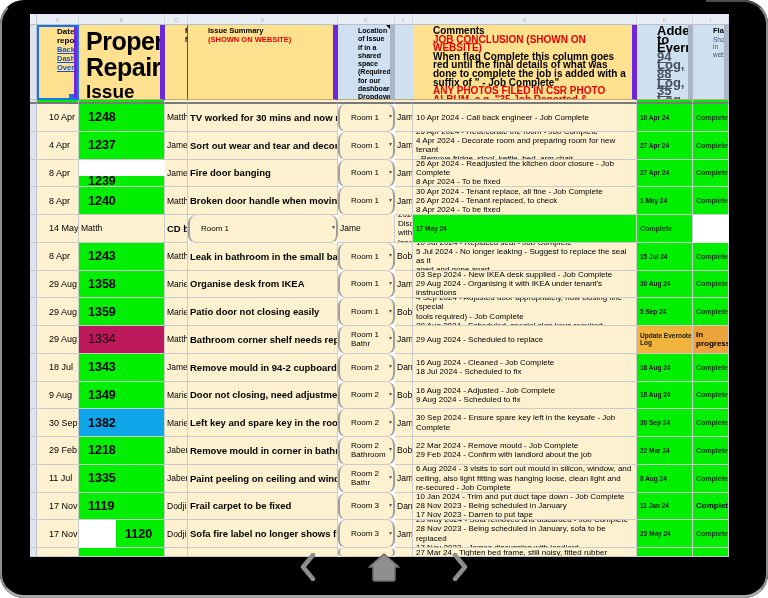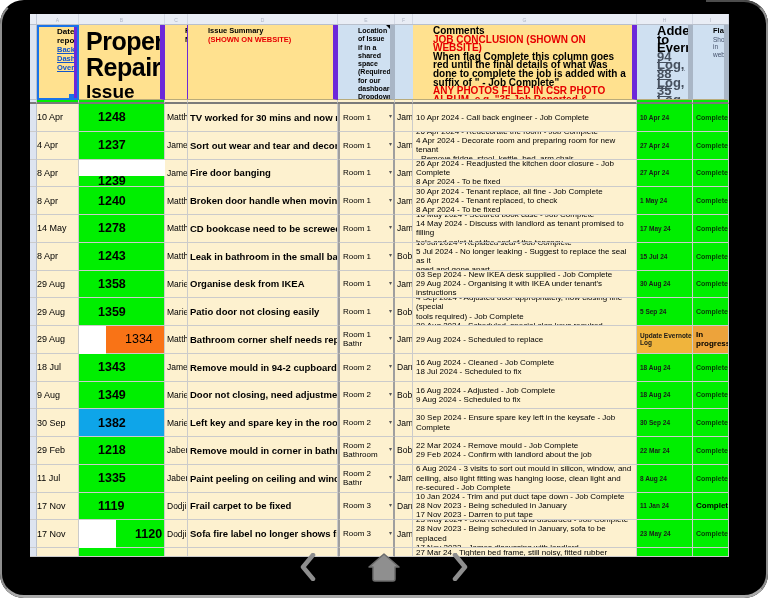--- a/index.html
+++ b/index.html
@@ -41,25 +41,25 @@
 
   
   .buffer{height:4px;}
   .buffer>div{border-right:1px solid #cbcbcb;border-bottom:2px solid #7a7a7a;background:#fdf1cf;}
   .buffer .bsliver{background:#dde4f0;}
 
   
   .row{height:27.75px;}
   .cell{border-right:1px solid #cbcbcb;border-bottom:1px solid #cbcbcb;background:#fdf1cf;overflow:hidden;display:flex;align-items:center;color:#000;}
   .c-sliver{background:#dde4f0;border-right:1px solid #b9c0cc;}
-  .c-date{font-size:9px;padding-left:0;white-space:nowrap;}
-  .c-issue{font-size:12.5px;font-weight:bold;padding-left:19px;white-space:nowrap;}
+  .c-date{font-size:9px;padding-left:12px;white-space:nowrap;}
+  .c-issue{font-size:12.5px;font-weight:bold;padding-left:9px;white-space:nowrap;}
   .c-name{font-size:8.5px;padding-left:2px;white-space:nowrap;}
   .c-summary{font-size:9.5px;font-weight:bold;padding-left:2px;white-space:nowrap;}
-  .c-loc{font-size:8px;padding-left:3px;padding-right:9px;position:relative;line-height:9px;border-left:2px solid #9f9f9f;border-right:2px solid #9f9f9f;}
+  .c-loc{font-size:8px;padding-left:11px;padding-right:9px;position:relative;line-height:9px;border-left:2px solid #9f9f9f;border-right:2px solid #9f9f9f;border-radius:8px;}
   .dd{position:absolute;right:1px;top:50%;transform:translateY(-55%);font-size:6px;color:#555;}
   .c-assigned{font-size:8.5px;padding-left:2px;white-space:nowrap;}
   .c-comments{font-size:8px;line-height:9.2px;padding-left:3px;white-space:pre-line;}
   .c-evernote{font-size:6.5px;font-weight:bold;padding-left:3px;line-height:7px;color:#1a1a1a;}
   .c-flag{font-size:7px;font-weight:bold;padding-left:3px;color:#063d06;}
   .flag-bold{font-size:8px;color:#000;}
 
   
   .nav{position:absolute;left:0;right:0;bottom:8px;height:46px;display:flex;align-items:center;justify-content:center;gap:30px;}
   .navbtn{width:46px;height:36px;display:flex;align-items:center;justify-content:center;background:transparent;border:none;padding:0;}
@@ -223,21 +223,20 @@
     <div class="cell c-comments">30 Apr 2024 - Tenant replace, all fine - Job Complete
 26 Apr 2024 - Tenant replaced, to check
 8 Apr 2024 - To be fixed</div>
     <div class="cell c-evernote" style="background: rgb(0, 239, 0);">1 May 24</div>
     <div class="cell c-flag" style="background: rgb(0, 239, 0);">Complete</div>
   </div>
 
   <div class="cols row">
     <div class="cell c-sliver"></div>
     <div class="cell c-date">14 May</div>
-    <div class="cell c-issue" style="background: rgb(0, 239, 0);">1278</div>
     <div class="cell c-name">Matth</div>
     <div class="cell c-summary">CD bookcase need to be screwed to wall</div>
     <div class="cell c-loc">
               <span>Room 1</span>
               <span class="dd">▾</span>
             </div>
     <div class="cell c-assigned">Jame</div>
     <div class="cell c-comments">16 May 2024 - Secured book case - Job Complete
 14 May 2024 - Discuss with landlord as tenant promised to filling
 hole and paint it at the end of the tenancy</div>
@@ -294,21 +293,21 @@
     <div class="cell c-comments">4 Sep 2024 - Adjusted door appropriately, now closing fine (special
 tools required) - Job Complete
 29 Aug 2024 - Scheduled, special alan keys required</div>
     <div class="cell c-evernote" style="background: rgb(0, 239, 0);">5 Sep 24</div>
     <div class="cell c-flag" style="background: rgb(0, 239, 0);">Complete</div>
   </div>
 
   <div class="cols row">
     <div class="cell c-sliver"></div>
     <div class="cell c-date">29 Aug</div>
-    <div class="cell c-issue" style="background: #f97316; font-weight: 400; margin-left: 27px;">1334</div>
+    <div class="cell c-issue" style="background: #be185d; font-weight: 400;">1334</div>
     <div class="cell c-name">Matth</div>
     <div class="cell c-summary">Bathroom corner shelf needs replacing as</div>
     <div class="cell c-loc">
               <span>Room 1 Bathr</span>
               <span class="dd">▾</span>
             </div>
     <div class="cell c-assigned">Jame</div>
     <div class="cell c-comments">29 Aug 2024 - Scheduled to replace</div>
     <div class="cell c-evernote" style="background: rgb(240, 180, 60);">Update Evernote Log</div>
     <div class="cell c-flag flag-bold" style="background: rgb(237, 163, 59);">In progress</div>

